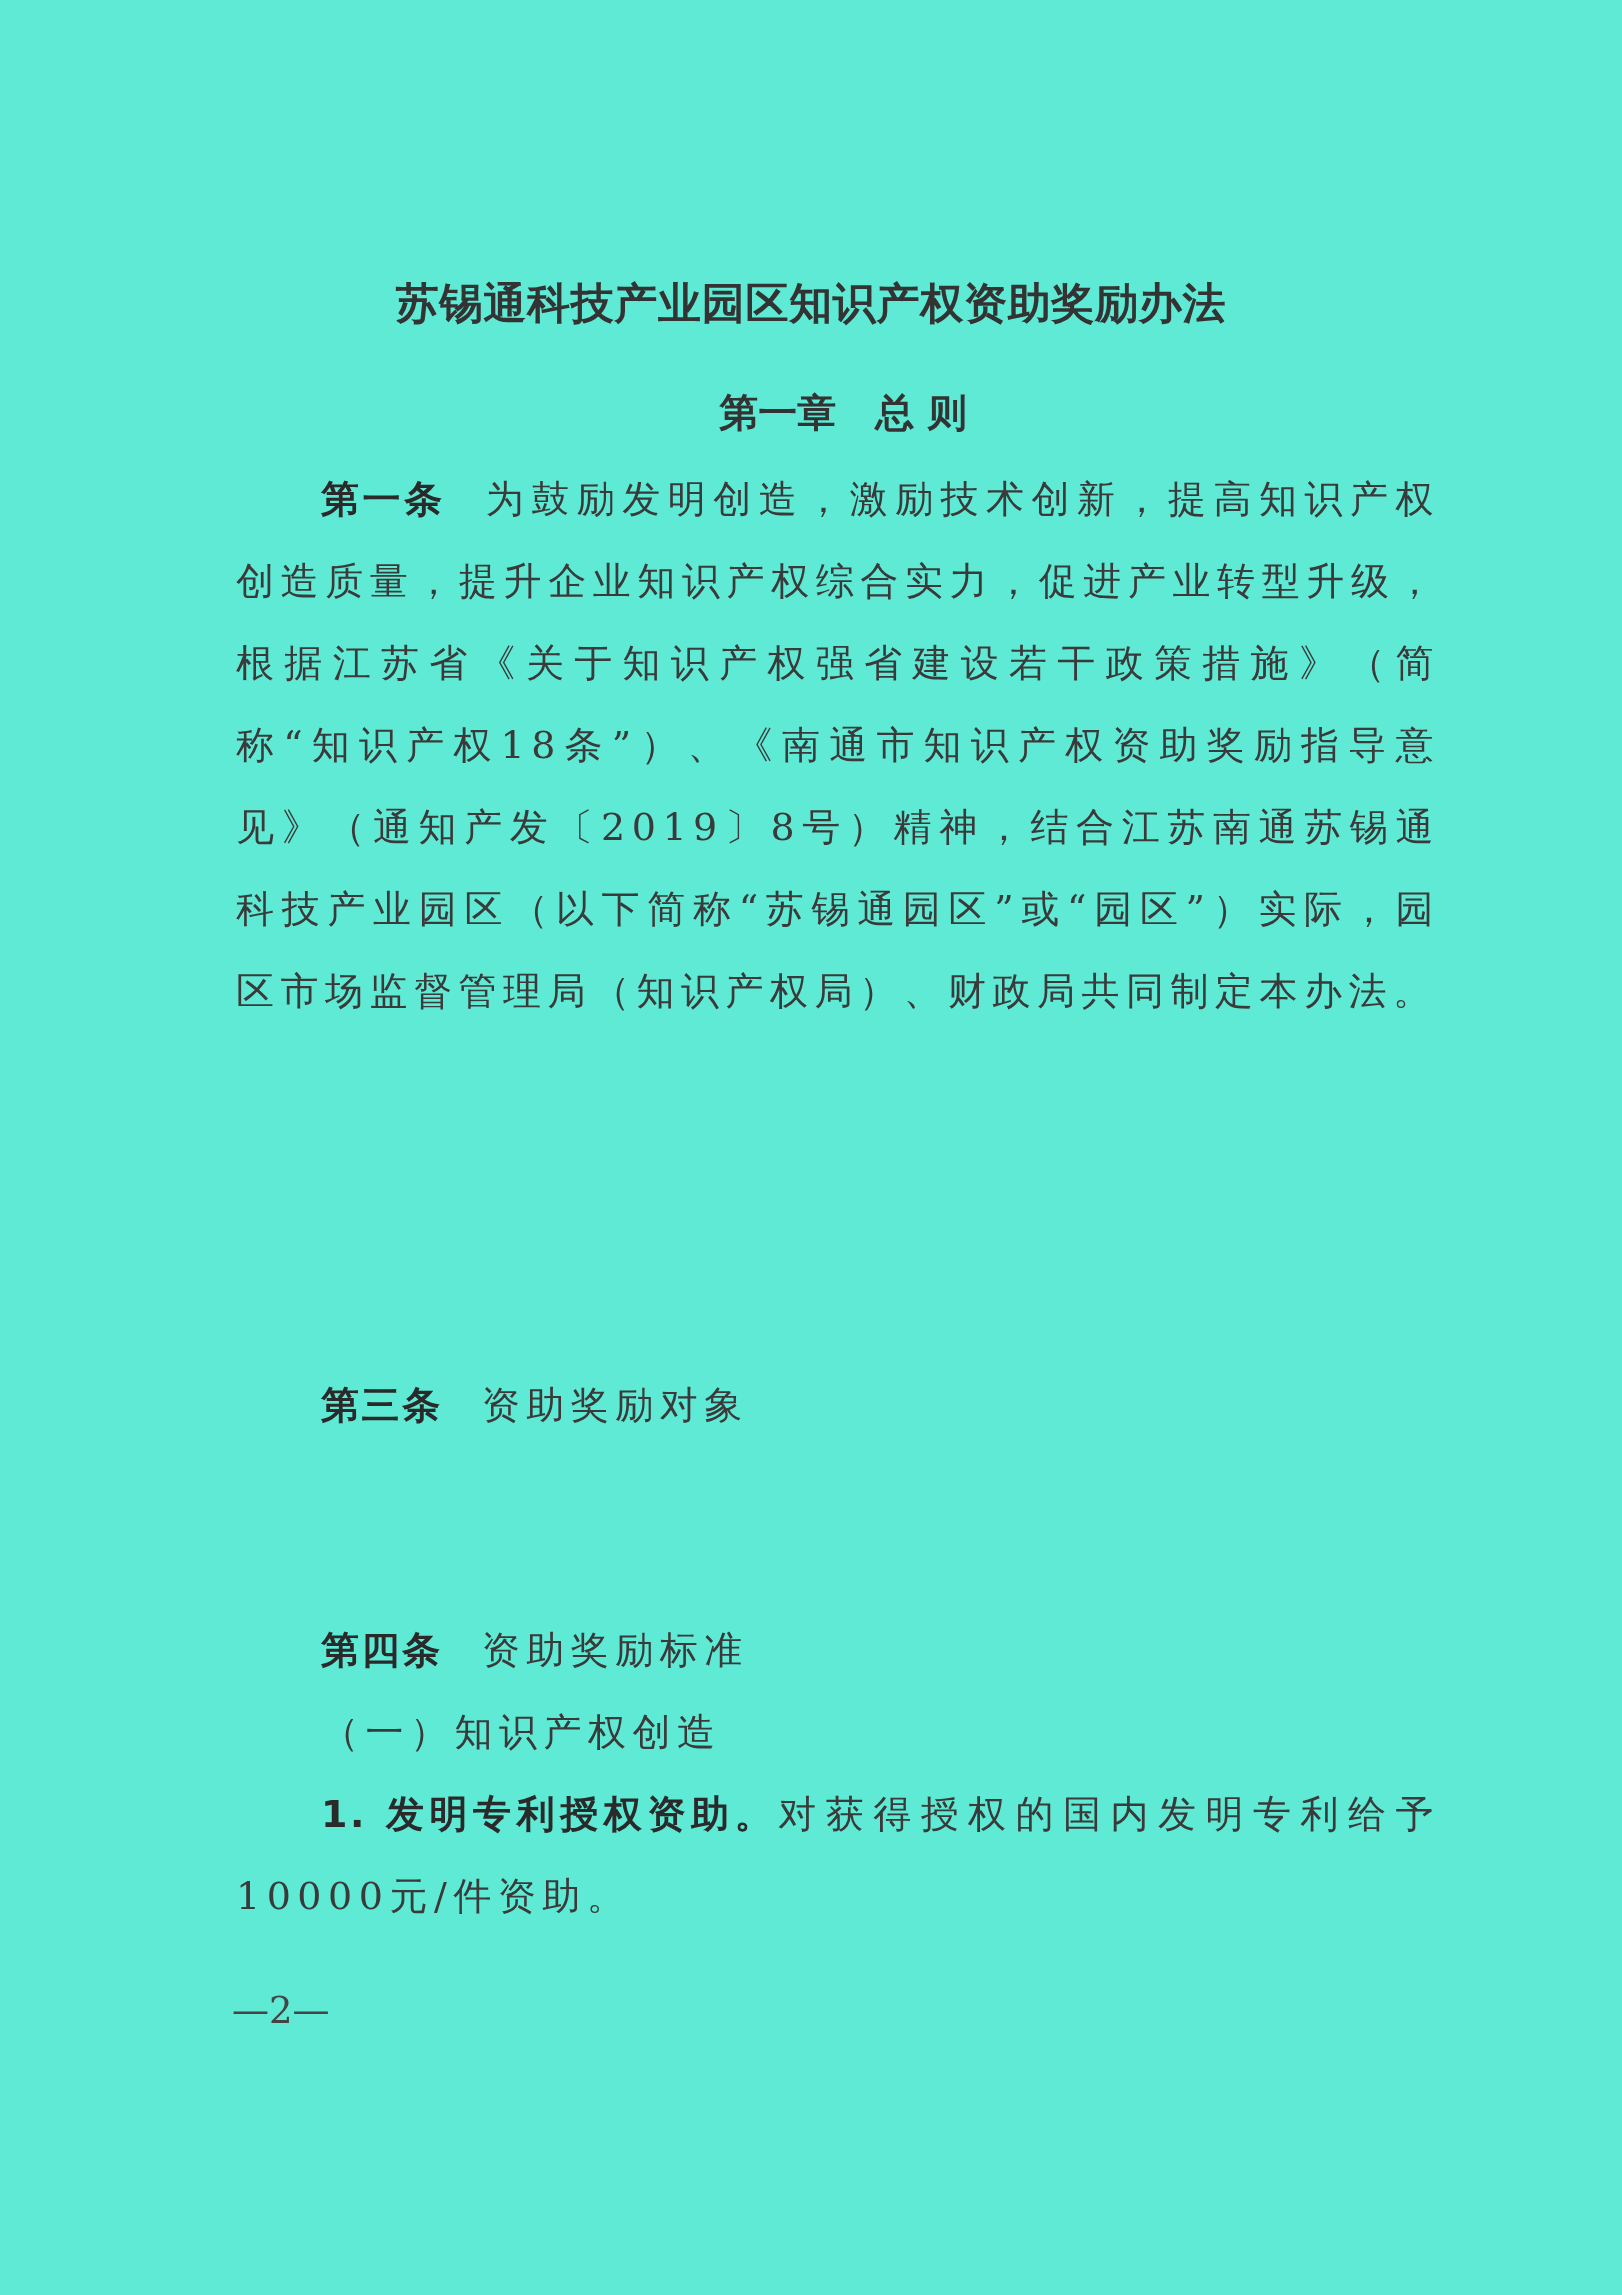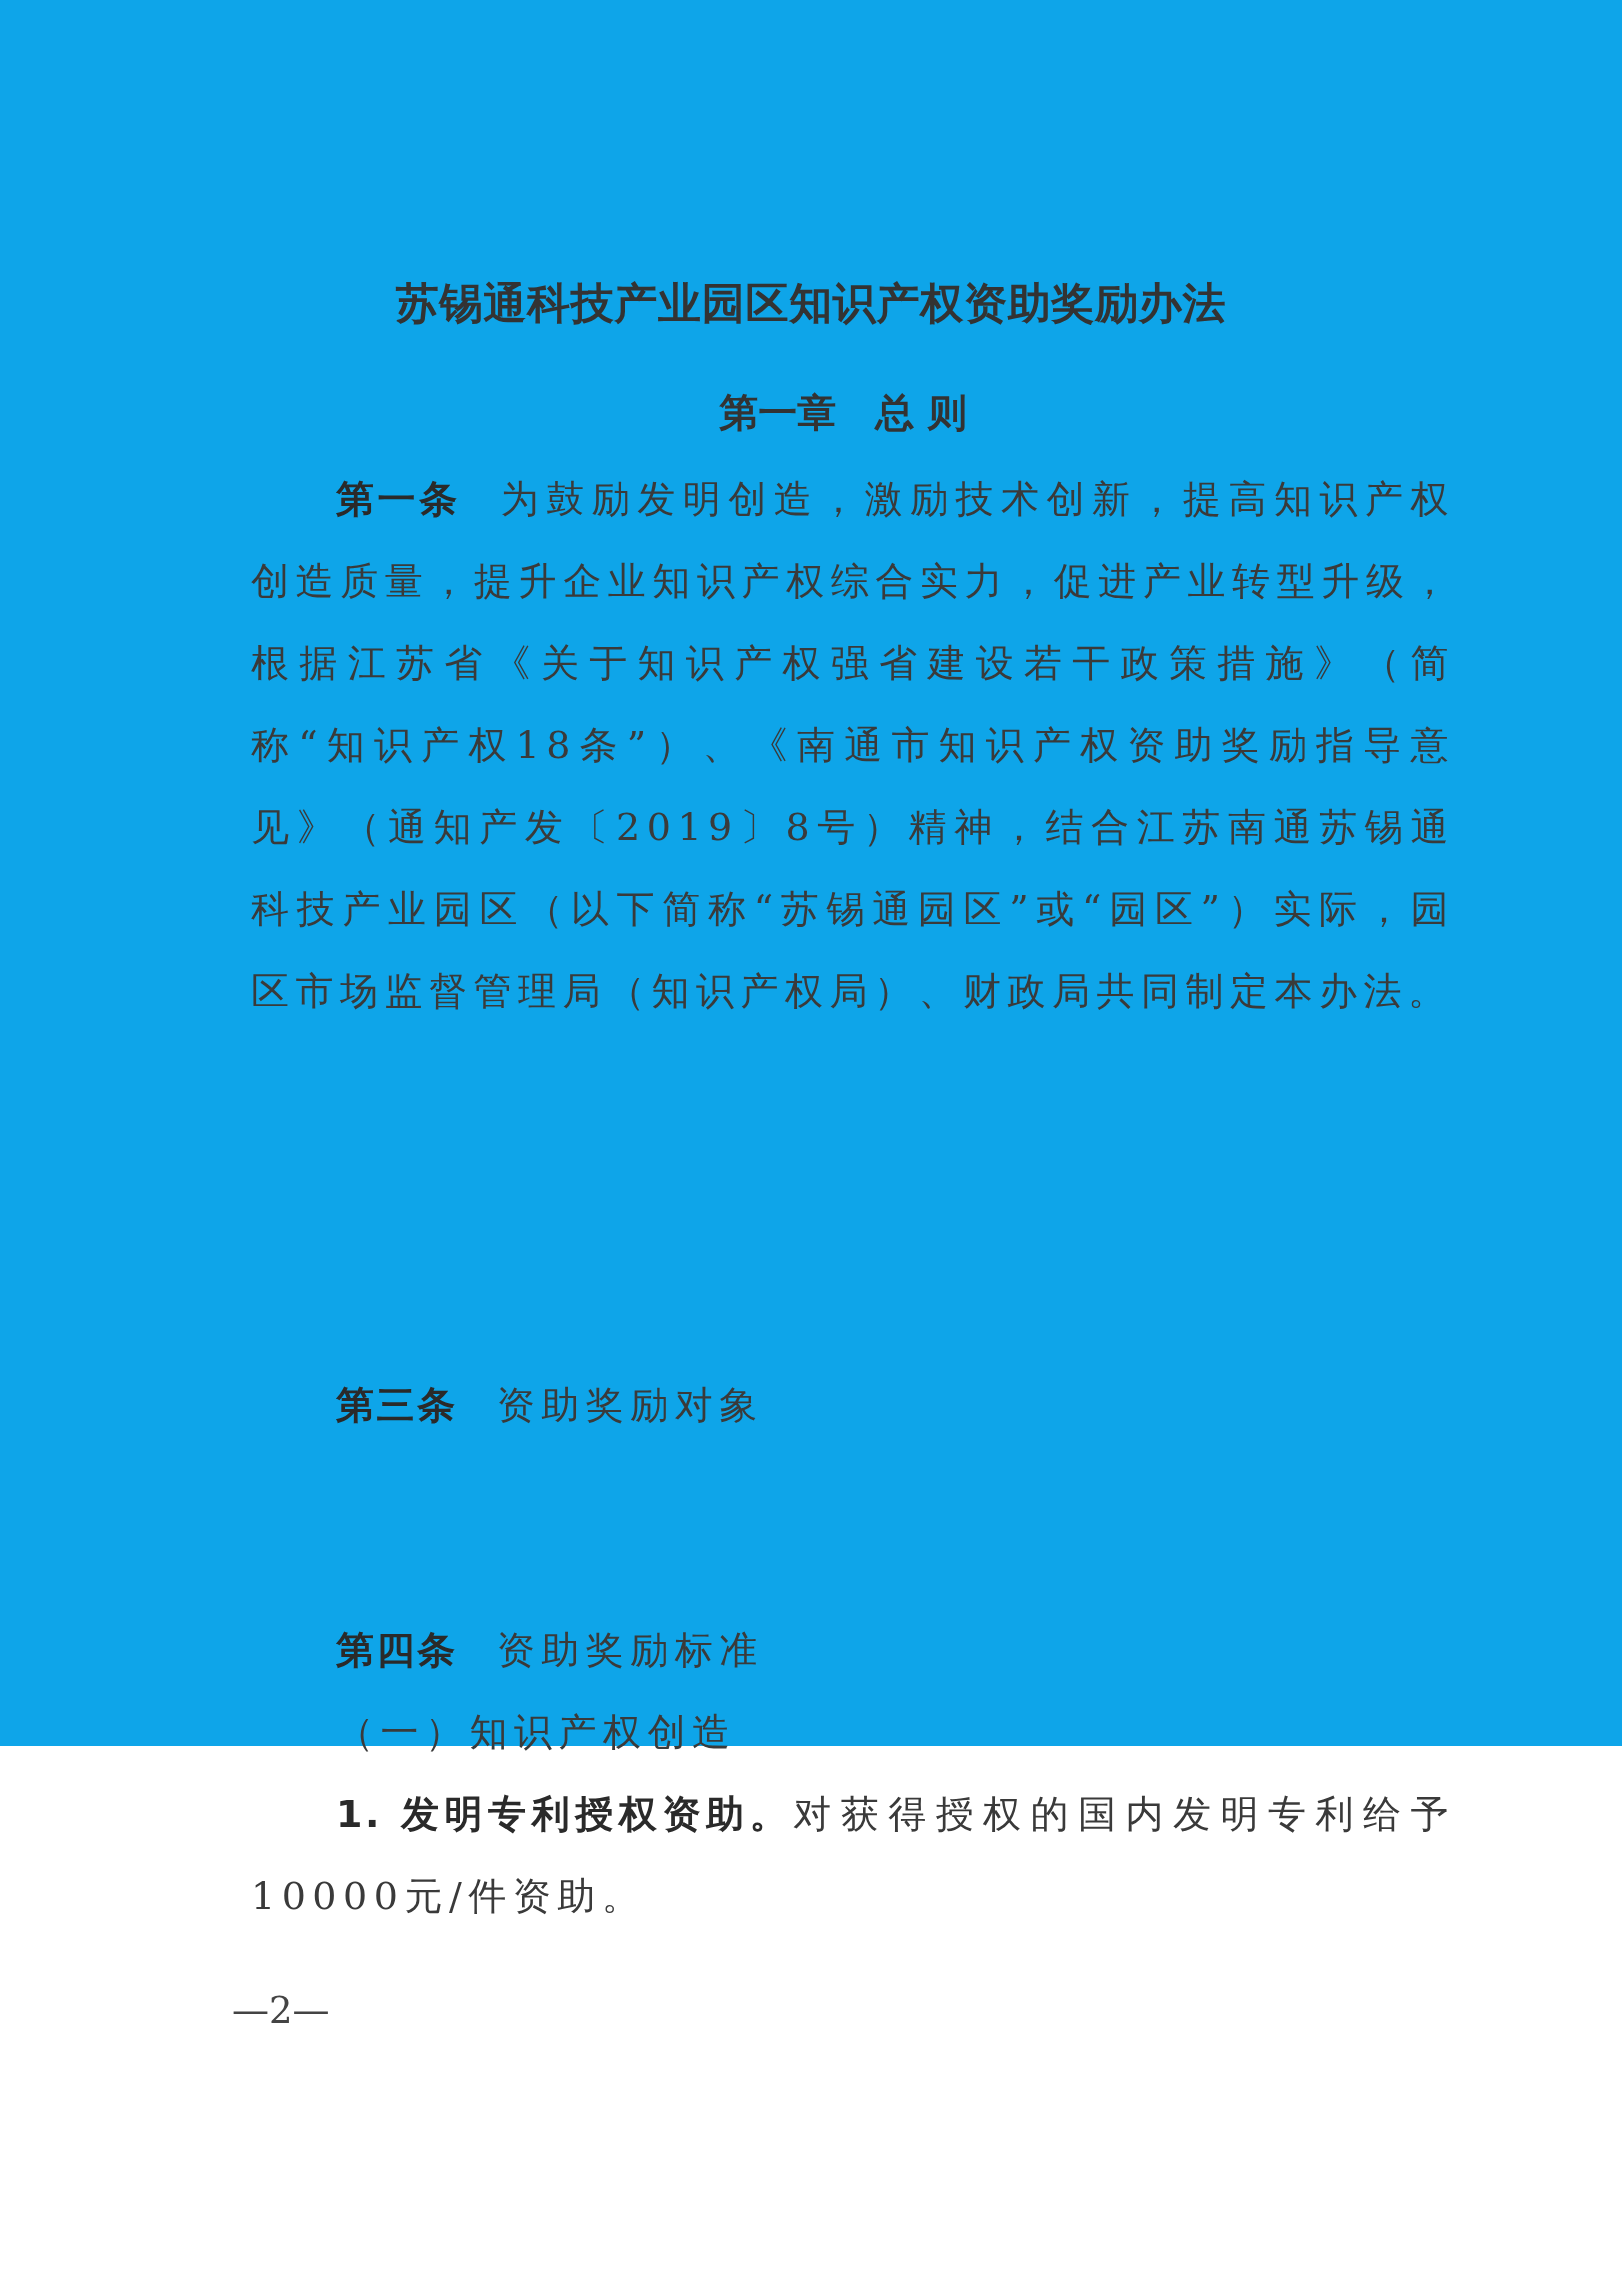--- a/index.html
+++ b/index.html
@@ -1,37 +1,37 @@
 <!DOCTYPE html>
 <html style="font-size:10.5px"><head>
 <meta charset="utf-8">
 <style>
   html, body { margin: 0; padding: 0; background: #ffffff; }
   body {
     width: 1622px; height: 2295px; position: relative; overflow: hidden;
     font-family: "DejaVu Serif", "Liberation Serif", serif;
     color: #2e2e2e;
   }
-  .page { position: absolute; left: 0; top: 0; width: 1622px; height: 1746px; background: #0ea5e9; }
+  .page { position: absolute; left: 0; top: 0; width: 1622px; height: 2295px; background: #5eead4; }
   .title {
     position: absolute; left: 0; width: 1622px; top: 275px; text-align: center;
     font-family: "DejaVu Sans", "Liberation Sans", sans-serif;
     font-size: 43px; font-weight: bold; letter-spacing: 0.7px; color: #333;
   }
   .chapter {
     position: absolute; left: 0; width: 1622px; text-align: center;
     font-family: "DejaVu Sans", "Liberation Sans", sans-serif;
     font-size: 39px; font-weight: bold; color: #333; white-space: pre;
   }
   .body-text {
     position: absolute; left: 236px; width: 1204px;
     font-size: 38px; line-height: 82px; letter-spacing: 6.5px;
     text-align: justify; text-align-last: left; color: #3a3a3a;
   }
-  .indent { text-indent: 85px; margin-left: 15px; }
+  .indent { text-indent: 85px; }
   .bold { font-family: "DejaVu Sans", "Liberation Sans", sans-serif; font-weight: bold; color: #2a2a2a; letter-spacing: 2.6px; }
   .gap { display: inline-block; width: 39px; }
   .footer {
     position: absolute; left: 232px; top: 1989px;
     font-size: 37px; color: #444; white-space: pre;
   }
 </style>
 </head>
 <body>
 

